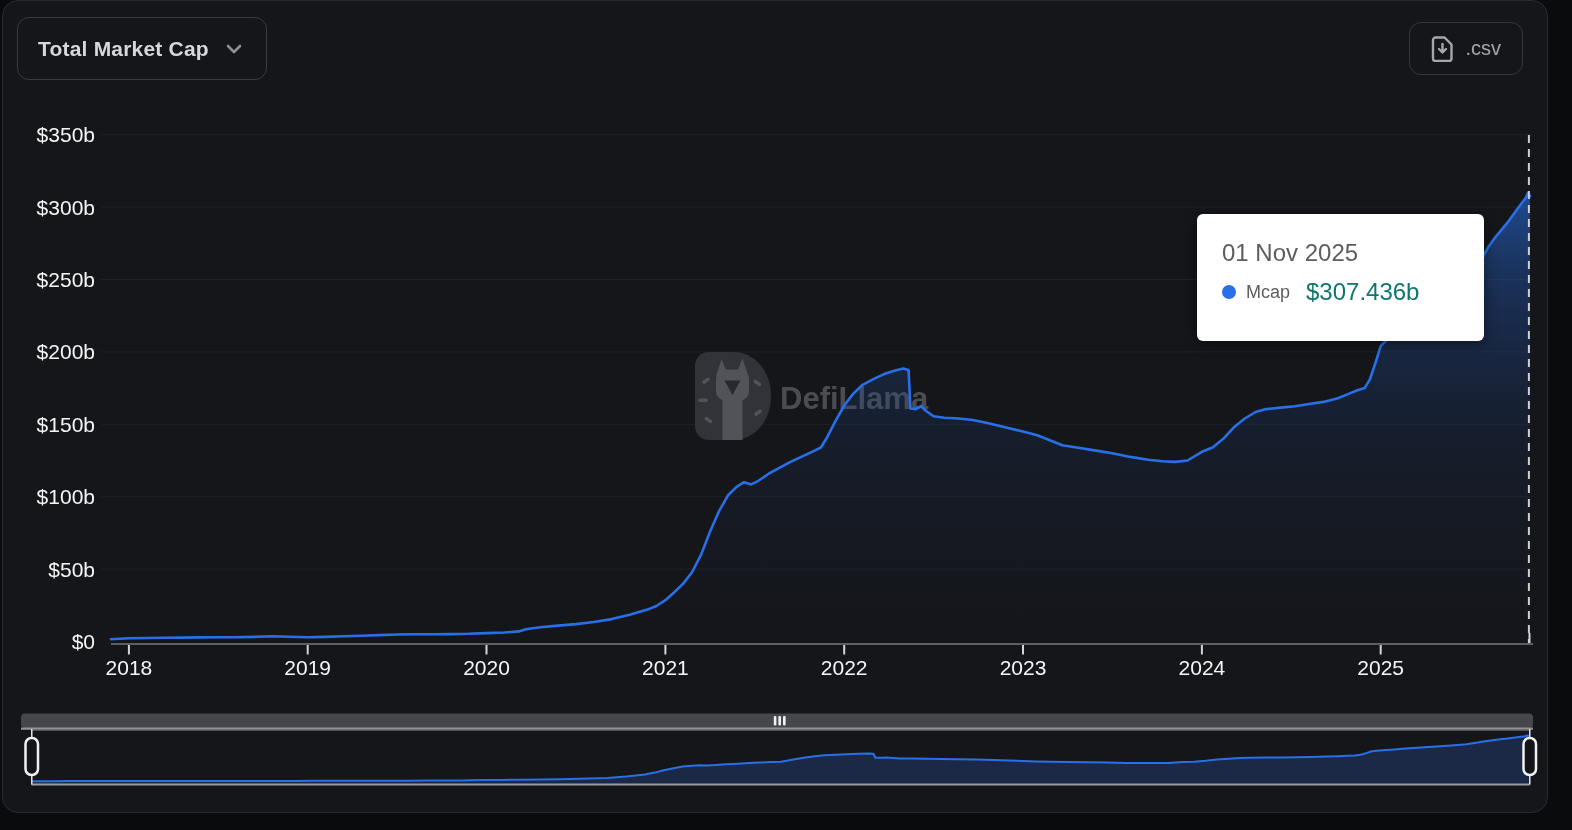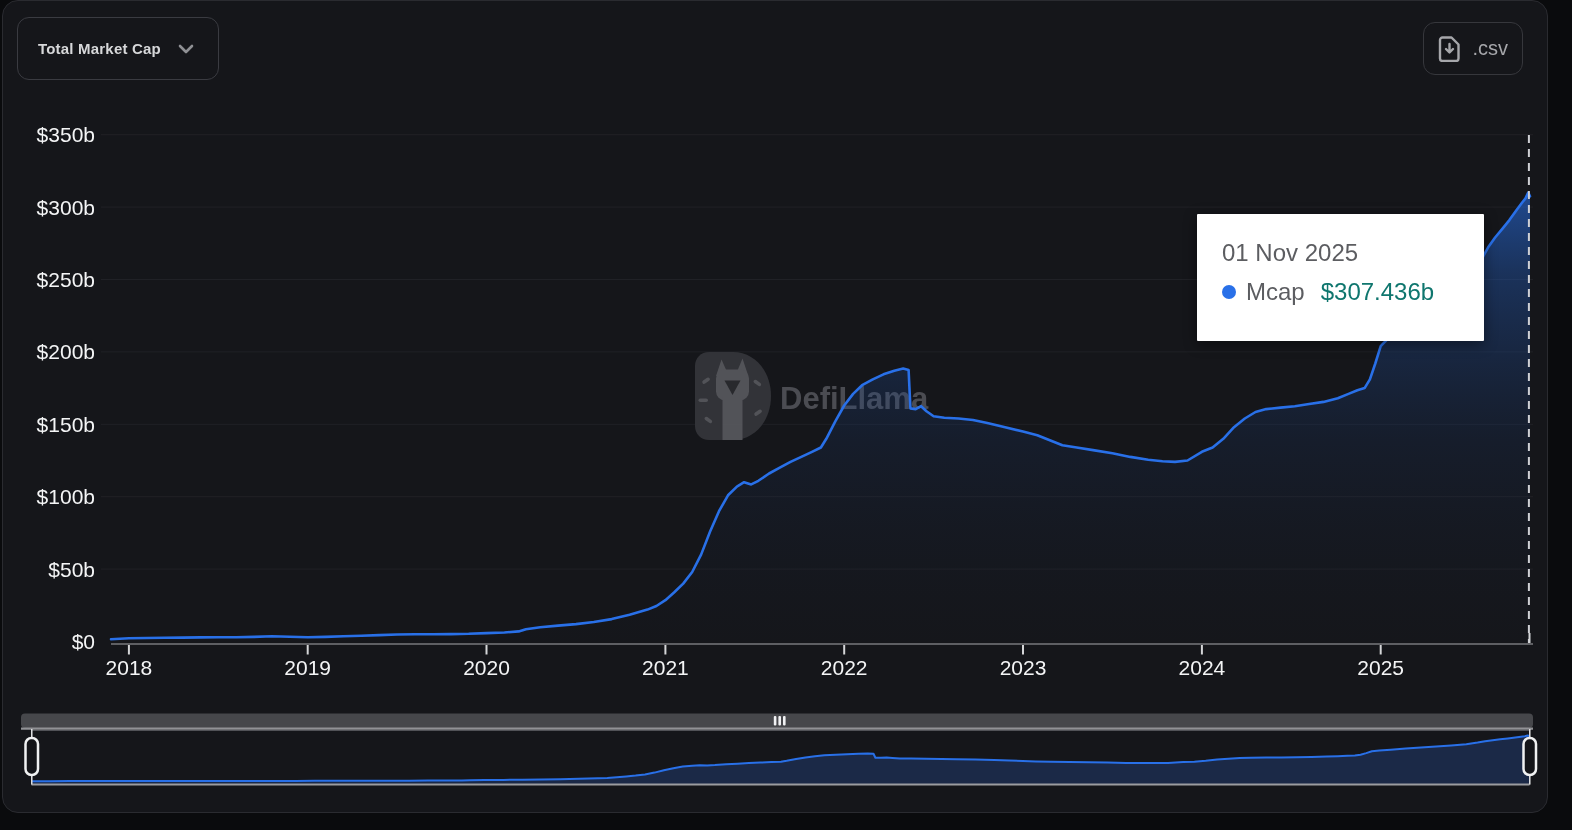--- a/index.html
+++ b/index.html
@@ -6,34 +6,34 @@
   .stage{position:relative;width:1572px;height:830px;background:#0a0b0d;overflow:hidden;
          font-family:"Liberation Sans",sans-serif;}
   .card{position:absolute;left:2px;top:0;width:1546px;height:813px;background:#15161a;
         border:1px solid #2a2b30;border-radius:16px;box-sizing:border-box;}
   .chart-svg{position:absolute;left:0;top:0;}
   svg text{font-family:"Liberation Sans",sans-serif;}
 
   .dd{position:absolute;left:14px;top:16px;height:63px;padding:0 24px 0 20px;display:flex;
       align-items:center;gap:17px;background:transparent;border:1px solid #3a3b41;
       border-radius:12px;cursor:pointer;}
-  .dd-label{font-size:15px;font-weight:700;color:#d7d8da;letter-spacing:.2px;}
+  .dd-label{font-size:21px;font-weight:700;color:#d7d8da;letter-spacing:.2px;}
 
-  .csv{position:absolute;right:24px;top:21px;height:53px;padding:0 14px;display:flex;
+  .csv{position:absolute;right:24px;top:21px;height:53px;padding:0 21px;display:flex;
        align-items:center;gap:11px;background:transparent;border:1px solid #36373c;
        border-radius:12px;cursor:pointer;}
   .csv-label{font-size:20px;color:#a6a7ab;}
 
   .tooltip{position:absolute;left:1194px;top:213px;width:287px;height:127px;background:#ffffff;
-           border-radius:1px;box-shadow:0 3px 14px rgba(0,0,0,.45);padding:25px 0 0 25px;
+           border-radius:6px;box-shadow:0 3px 14px rgba(0,0,0,.45);padding:25px 0 0 25px;
            box-sizing:border-box;}
   .tt-date{font-size:24px;color:#5c5d61;}
   .tt-row{display:flex;align-items:center;margin-top:11px;}
   .tt-dot{width:14px;height:14px;border-radius:50%;background:#2970e8;flex:0 0 auto;}
-  .tt-label{font-size:24px;color:#5c5d61;margin-left:10px;}
+  .tt-label{font-size:18px;color:#5c5d61;margin-left:10px;}
   .tt-value{font-size:24px;color:#0f766e;margin-left:16px;}
 </style>
 </head>
 <body>
 
 <div class="stage">
   <div class="card">
 
     <svg class="chart-svg" width="1572" height="830" viewBox="0 0 1572 830">
       <defs>

